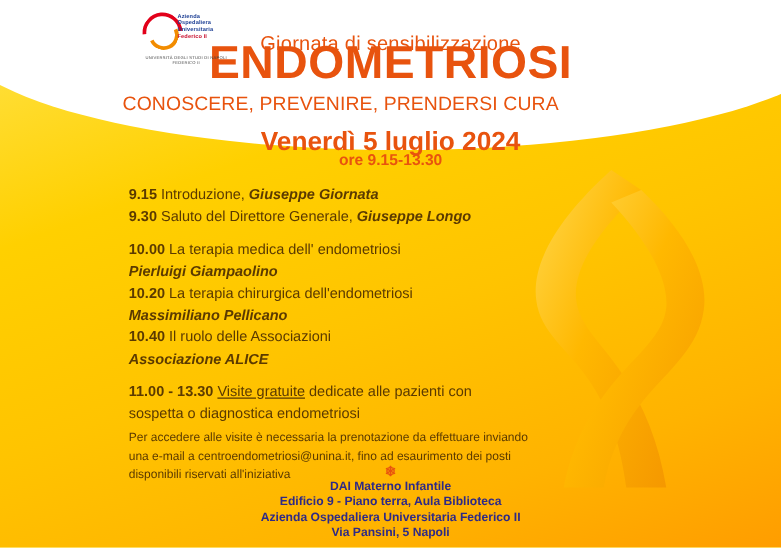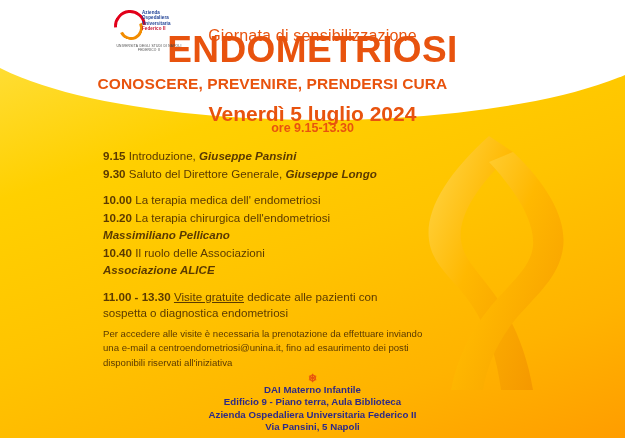--- a/index.html
+++ b/index.html
@@ -119,21 +119,21 @@
     color: #e8530e;
     letter-spacing: .4px;
   }
   .subtitle {
     position: absolute;
     top: 75px;
     left: 0;
     width: 545px;
     text-align: center;
     font-size: 15.5px;
-    font-weight: bold;
+    font-weight: normal;
     color: #e8530e;
     letter-spacing: .1px;
   }
   .date-line {
     position: absolute;
     top: 102px;
     left: 0;
     width: 625px;
     text-align: center;
     font-size: 21px;
@@ -245,31 +245,34 @@
       <path d="M104 8 C62 46 40 82 44 112 C47 138 70 152 86 176 C104 202 112 232 116 262
                L148 262 C142 226 130 196 112 170 C96 146 78 132 76 112 C73 88 92 58 128 24 Z" fill="url(#rg)"></path>
       <path d="M128 24 C164 58 182 92 178 120 C174 150 150 168 130 192 C112 214 102 238 98 262
                L66 262 C72 230 86 202 106 178 C124 156 146 140 148 118 C150 94 132 64 104 34 Z" fill="url(#rg)"></path>
     </svg>
   </div>
 
   <div class="program">
 
     <div class="row">
-      <b>9.15</b><span> Introduzione, </span><i>Giuseppe Pansini</i>
+      <b>9.15</b><span> Introduzione, </span><i>Giuseppe Giornata</i>
     </div>
 
     <div class="row">
       <b>9.30</b><span> Saluto del Direttore Generale, </span><i>Giuseppe Longo</i>
     </div>
 
     <div class="gap"></div>
 
     <div class="row">
       <b>10.00</b><span> La terapia medica dell' endometriosi</span>
+    </div>
+    <div class="row">
+      <i>Pierluigi Giampaolino</i>
     </div>
 
     <div class="row">
       <b>10.20</b><span> La terapia chirurgica dell'endometriosi</span>
     </div>
     <div class="row">
       <i>Massimiliano Pellicano</i>
     </div>
 
     <div class="row">

